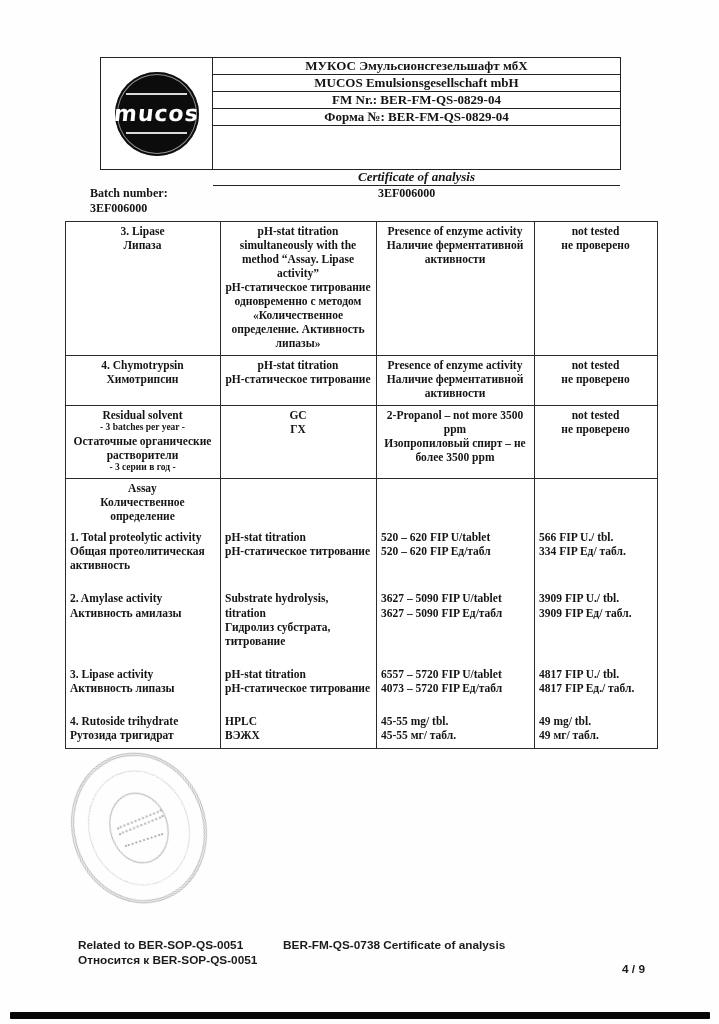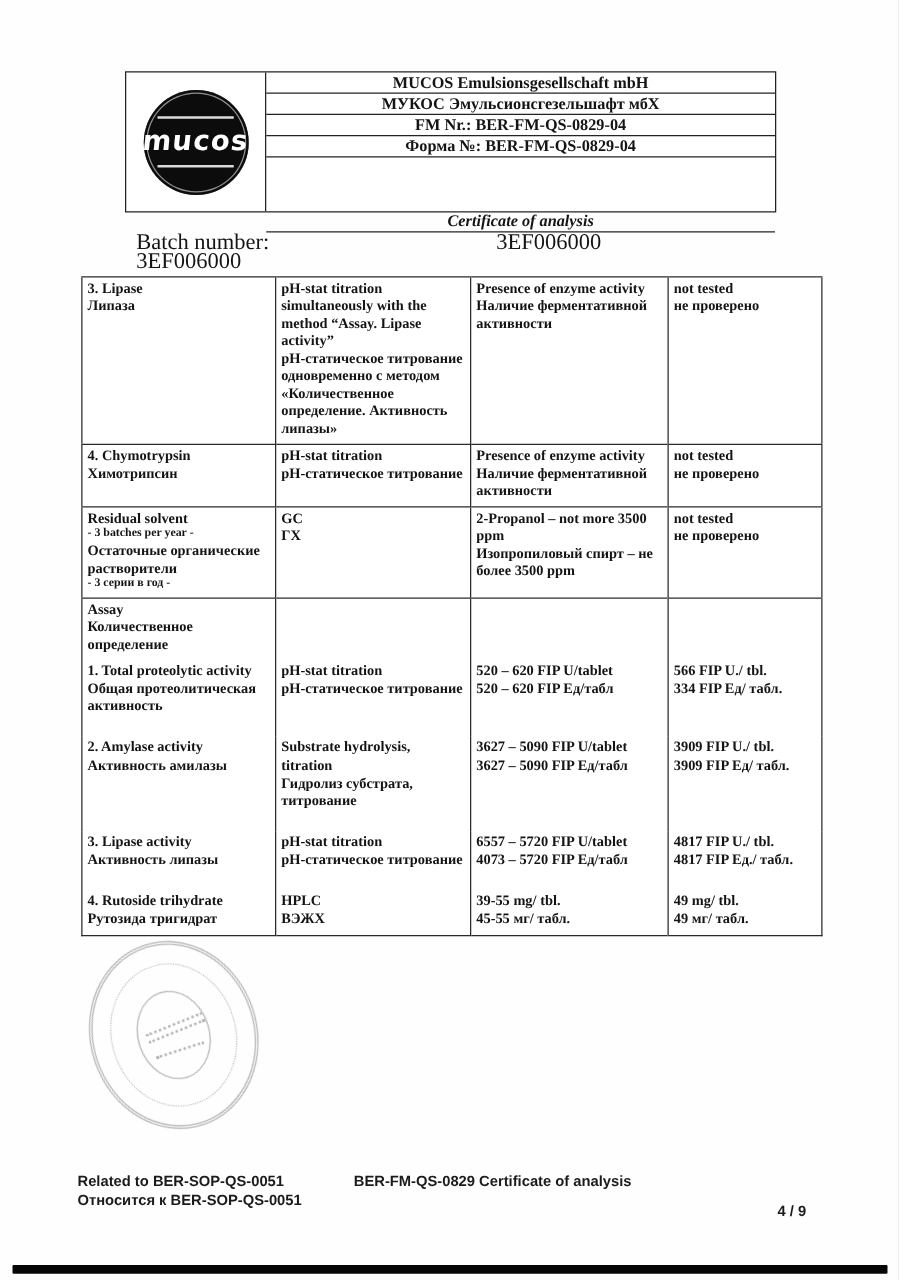--- a/index.html
+++ b/index.html
@@ -35,37 +35,37 @@
   .header-rows{flex:1;display:flex;flex-direction:column;}
   .h-row{
     flex:1;display:flex;align-items:center;justify-content:center;
     font-weight:bold;font-size:13px;border-bottom:1.2px solid #232323;
     white-space:nowrap;
   }
   .h-row:last-child{border-bottom:none;}
   .h-row.italic{font-style:italic;margin-top:43px;}
 
   
-  .batch{position:absolute;left:90px;top:186px;font-weight:normal;font-size:18px;margin-left:19px;}
+  .batch{position:absolute;left:90px;top:186px;font-weight:bold;font-size:12px;}
   .b-row{display:flex;height:15px;line-height:15px;}
   .b-row .lbl{width:288px;}
 
   
   table.main{
     position:absolute;left:65px;top:221px;width:592px;
     border-collapse:collapse;table-layout:fixed;
     border:1.6px solid #2b2b2b;background:#fff;
   }
   table.main td{
     border-left:1.1px solid #2b2b2b;vertical-align:top;
     padding:2px 5px 5px 4px;font-size:11.5px;line-height:1.22;
     font-weight:bold;word-wrap:break-word;
   }
   table.main td:first-child{border-left:none;}
-  tr.hline td{border-top:1.1px solid #2b2b2b;}
+  tr.hline td{border-top:1.1px solid #2b2b2b;text-align:center;}
   tr.sub td{padding-bottom:17px;}
   tr.sub.tight td{padding-bottom:6px;}
   td .small{font-size:9.5px;}
 
   
   .stamp{
     position:absolute;left:72px;top:752px;width:134px;height:152px;
     transform:rotate(-18deg);opacity:.45;filter:blur(.4px);
     color:#5c5c66;pointer-events:none;
   }
@@ -90,21 +90,21 @@
     border-top:2px dotted #5c5c66;
   }
 
   
   .footer{
     position:absolute;top:938px;left:0;width:100%;
     font-family:"Liberation Sans",sans-serif;font-size:11.8px;font-weight:bold;
     color:#1b1b1b;
   }
   .footer .f-col{position:absolute;line-height:14.5px;white-space:nowrap;}
-  .f-left{left:62px;}
+  .f-left{left:78px;}
   .f-center{left:283px;}
   .f-right{left:622px;margin-top:24px;}
 
   
   .bottom-bar{
     position:absolute;left:10px;top:1012px;width:700px;height:7px;
     background:#060606;border-radius:1px;
   }
 </style>
 </head>
@@ -112,22 +112,22 @@
 
 <div class="page">
 
   <div class="header-box">
     <div class="logo-cell">
       <div class="logo-disc">
         <span>mucos</span>
       </div>
     </div>
     <div class="header-rows">
+      <div class="h-row">МУКОС Эмульсионсгезельшафт мбХ</div>
       <div class="h-row">MUCOS Emulsionsgesellschaft mbH</div>
-      <div class="h-row">МУКОС Эмульсионсгезельшафт мбХ</div>
       <div class="h-row">FM Nr.: BER-FM-QS-0829-04</div>
       <div class="h-row">Форма №: BER-FM-QS-0829-04</div>
       <div class="h-row italic">Certificate of analysis</div>
       <div class="h-row italic">Сертификат анализа</div>
     </div>
   </div>
 
   <div class="batch">
     <div class="b-row">
       <span class="lbl">Batch number:</span>
@@ -268,21 +268,21 @@
       <tr class="sub tight">
         <td>
             <div>4. Rutoside trihydrate</div>
             <div>Рутозида тригидрат</div>
           </td>
         <td>
             <div>HPLC</div>
             <div>ВЭЖХ</div>
           </td>
         <td>
-            <div>39-55 mg/ tbl.</div>
+            <div>45-55 mg/ tbl.</div>
             <div>45-55 мг/ табл.</div>
           </td>
         <td>
             <div>49 mg/ tbl.</div>
             <div>49 мг/ табл.</div>
           </td>
       </tr>
     </tbody>
   </table>
 
@@ -293,20 +293,20 @@
     <div class="scribble"></div>
     <div class="scribble2"></div>
   </div>
 
   <div class="footer">
     <div class="f-col f-left">
       <div>Related to BER-SOP-QS-0051</div>
       <div>Относится к BER-SOP-QS-0051</div>
     </div>
     <div class="f-col f-center">
-      <div>BER-FM-QS-0829 Certificate of analysis</div>
+      <div>BER-FM-QS-0738 Certificate of analysis</div>
     </div>
     <div class="f-col f-right">4 / 9</div>
   </div>
 
   <div class="bottom-bar"></div>
 
 </div>
 
 </body></html>

